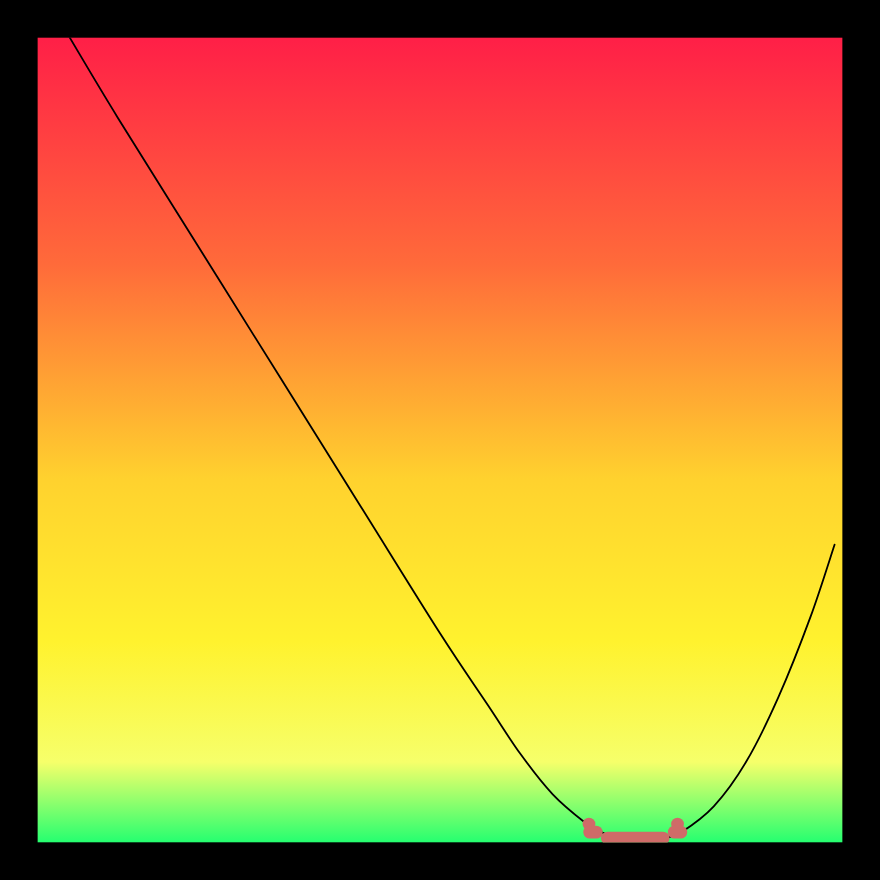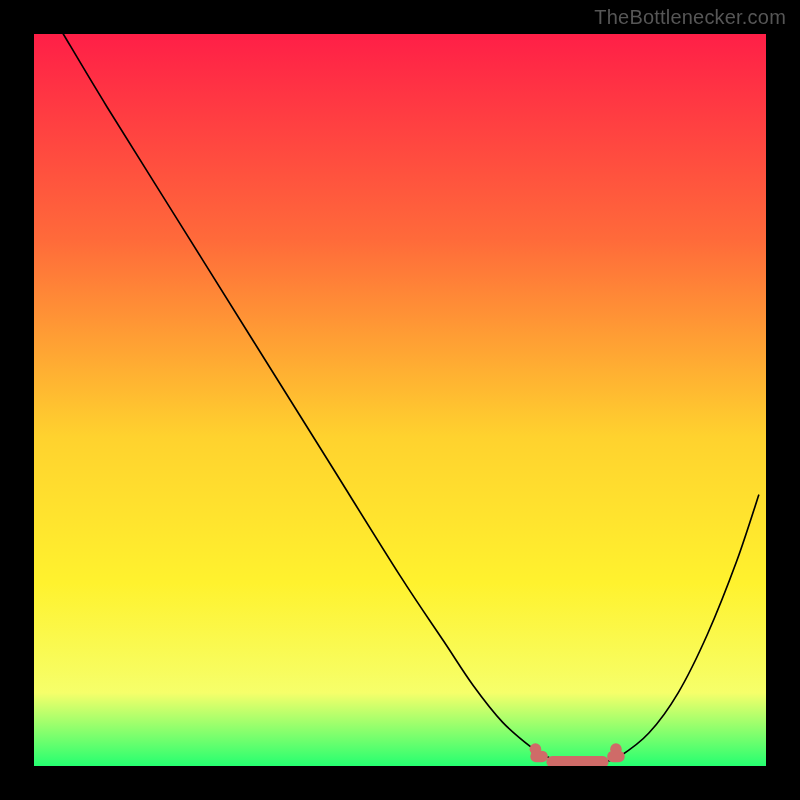--- a/index.html
+++ b/index.html
@@ -26,21 +26,20 @@
     top: 34px;
     width: 732px;
     height: 732px;
   }
   .plot svg { display: block; width: 732px; height: 732px; }
 </style>
 </head>
 <body>
 
 <div class="container">
-  <div class="attribution">TheBottlenecker.com</div>
   <div class="plot">
     <svg viewBox="0 0 732 732">
       <defs>
         <linearGradient id="bg-grad" x1="0" y1="0" x2="0" y2="1">
           <stop id="g0" offset="0%" stop-color="#ff1f47"></stop>
           <stop id="g1" offset="28%" stop-color="#ff6a3a"></stop>
           <stop id="g2" offset="55%" stop-color="#ffd22e"></stop>
           <stop id="g3" offset="75%" stop-color="#fff22e"></stop>
           <stop id="g4" offset="90%" stop-color="#f6ff6a"></stop>
           <stop id="g5" offset="100%" stop-color="#25ff70"></stop>

